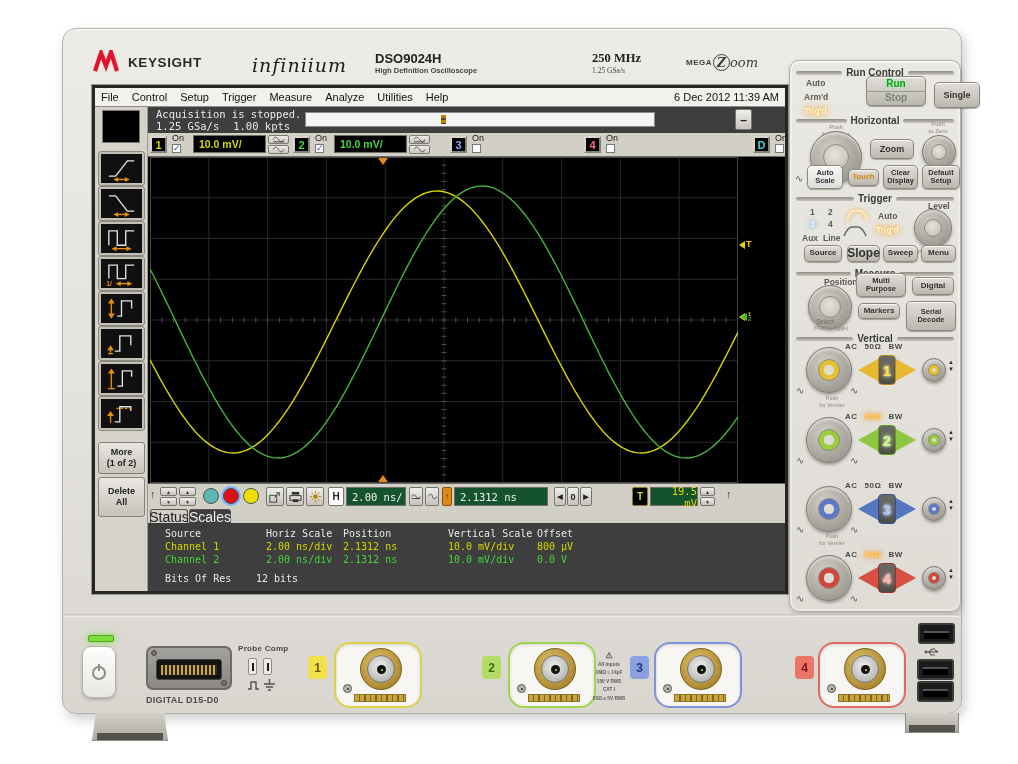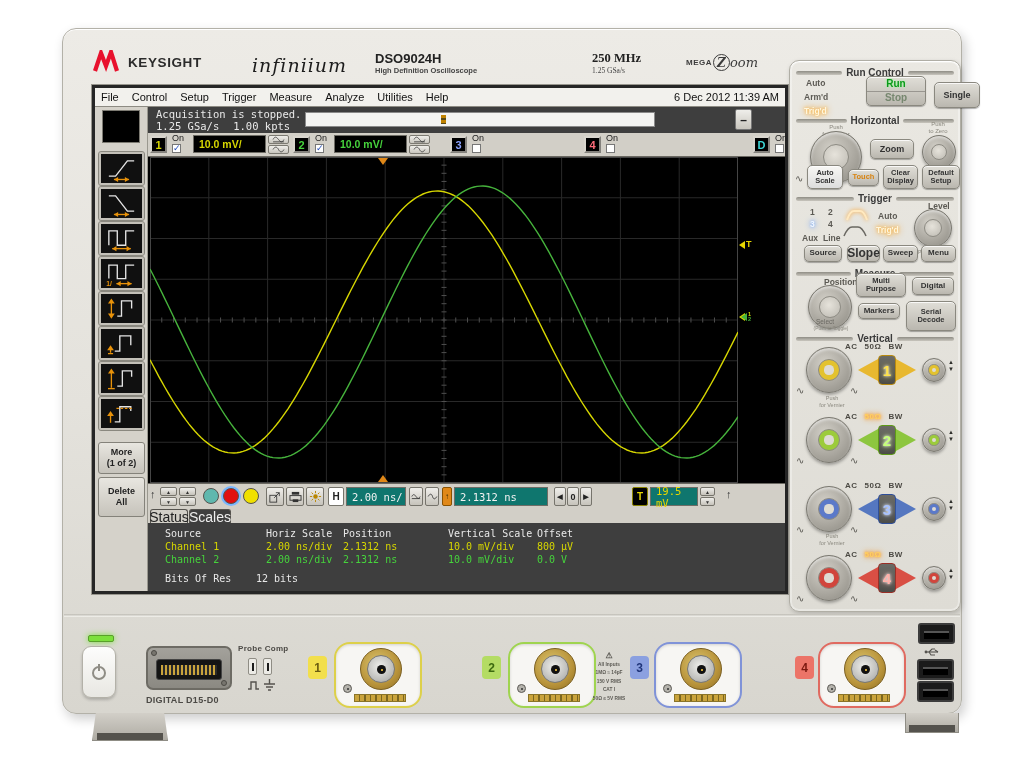--- a/index.html
+++ b/index.html
@@ -76,22 +76,22 @@
 
   
   .grid{position:absolute;left:53px;top:69px;width:637px;height:326px;background:#000;}
   .edge-marker{position:absolute;display:flex;align-items:center;font:bold 9px "Liberation Sans",sans-serif;line-height:9px;}
   .tri-l{width:0;height:0;border-top:4px solid transparent;border-bottom:4px solid transparent;border-right:6px solid currentColor;margin-right:1px;}
 
   
   .toolbar{position:absolute;left:53px;top:395px;width:637px;height:26px;background:#d2cfc7;border-top:1px solid #6a6861;color:#222;}
   .sbtn{position:absolute;background:linear-gradient(#efeeea,#c6c3bb);border:1px solid #76746c;border-radius:2px;
     display:flex;align-items:center;justify-content:center;font:bold 10px "Liberation Sans",sans-serif;color:#222;}
-  .tb-field{position:absolute;top:3px;height:19px;background:#0f766e;border:1px solid #6f6d66;
-    font:10.5px "DejaVu Sans Mono",monospace;display:flex;align-items:center;padding-left:5px;}
+  .tb-field{position:absolute;top:3px;height:19px;background:#14532d;border:1px solid #6f6d66;
+    font:10.5px "DejaVu Sans Mono",monospace;display:flex;align-items:center;padding-left:5px;text-align:right;}
   .circle-btn{position:absolute;top:4px;width:16px;height:16px;border-radius:50%;border:1px solid #55534e;}
   .spinner{position:absolute;top:3px;width:17px;height:19px;display:flex;flex-direction:column;gap:1px;}
   .spinner .s{flex:1;background:linear-gradient(#efeeea,#c6c3bb);border:1px solid #76746c;border-radius:2px;
     font-size:5px;display:flex;align-items:center;justify-content:center;color:#333;}
   .uparrow{position:absolute;font-size:11px;color:#333;font-weight:bold;}
 
   
   .tabsrow{position:absolute;left:53px;top:421px;width:637px;height:14px;background:#d2cfc7;}
   .tab{position:absolute;top:0;height:14px;display:flex;align-items:center;justify-content:center;
     font-size:14px;border:1px solid #55534e;border-bottom:none;border-radius:3px 3px 0 0;}

